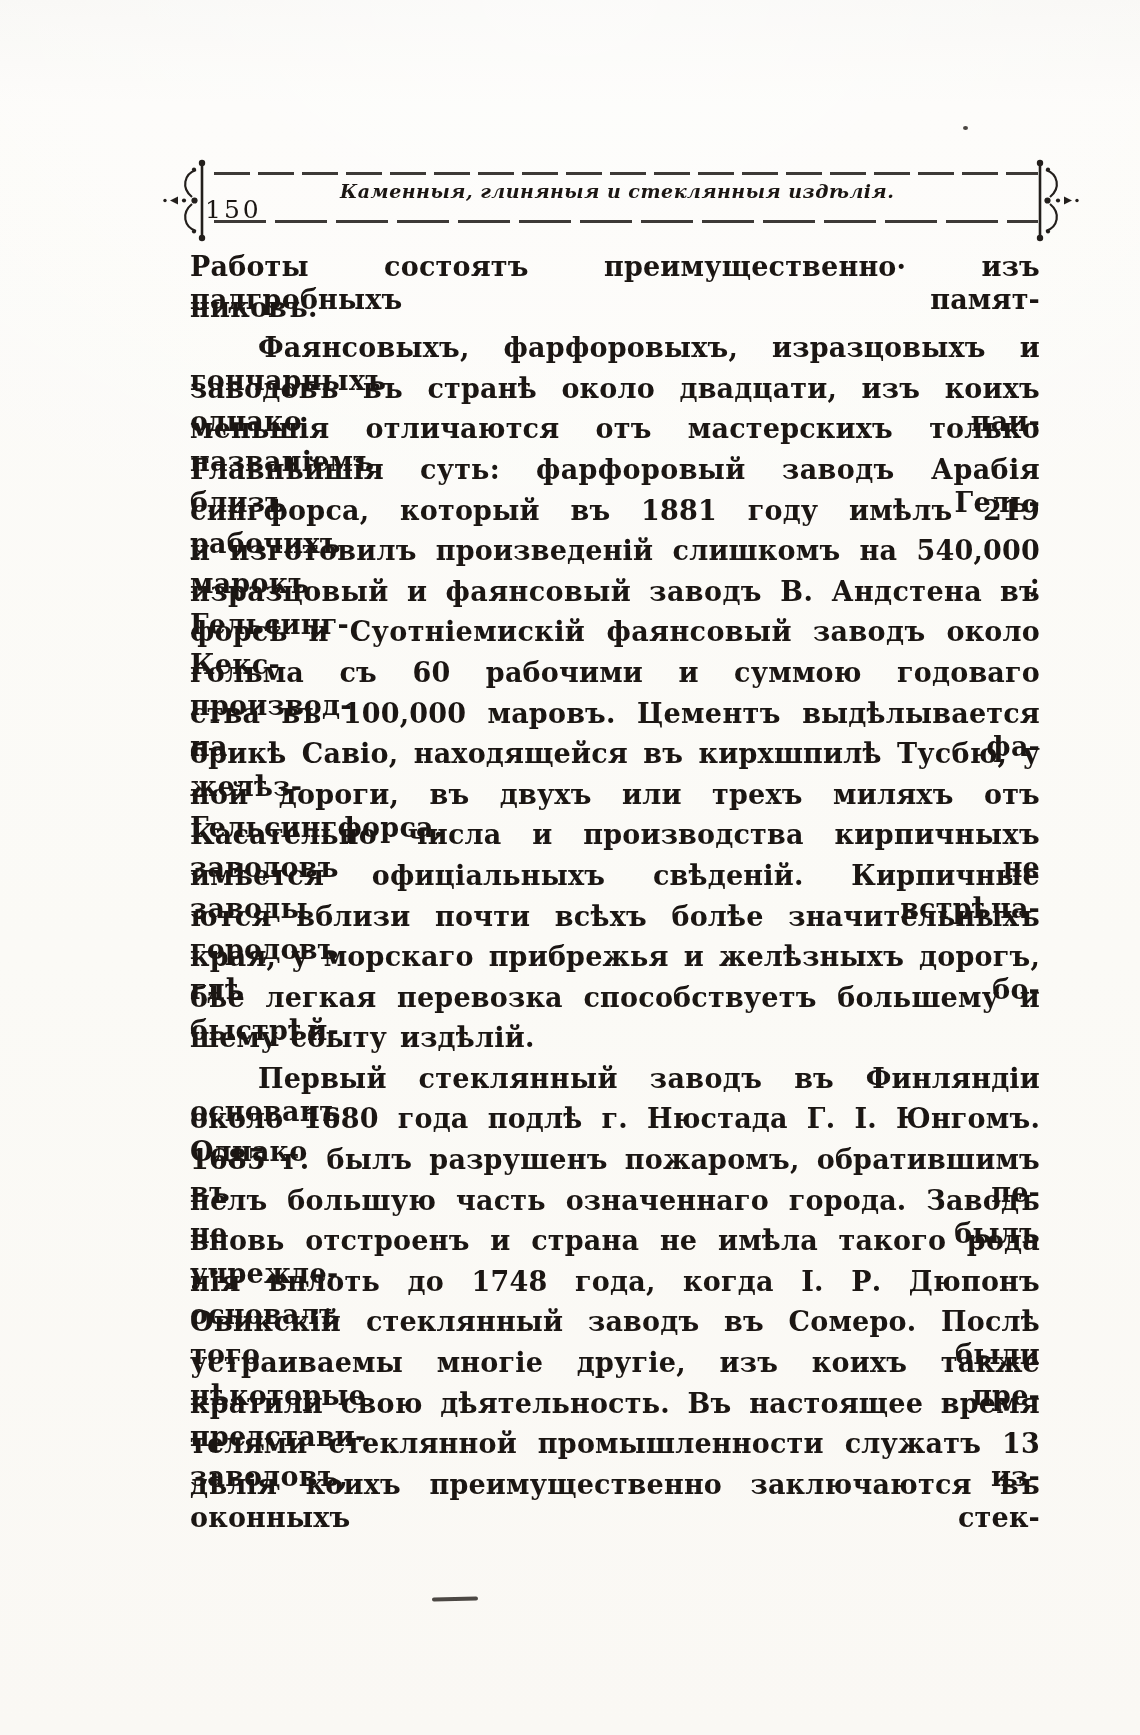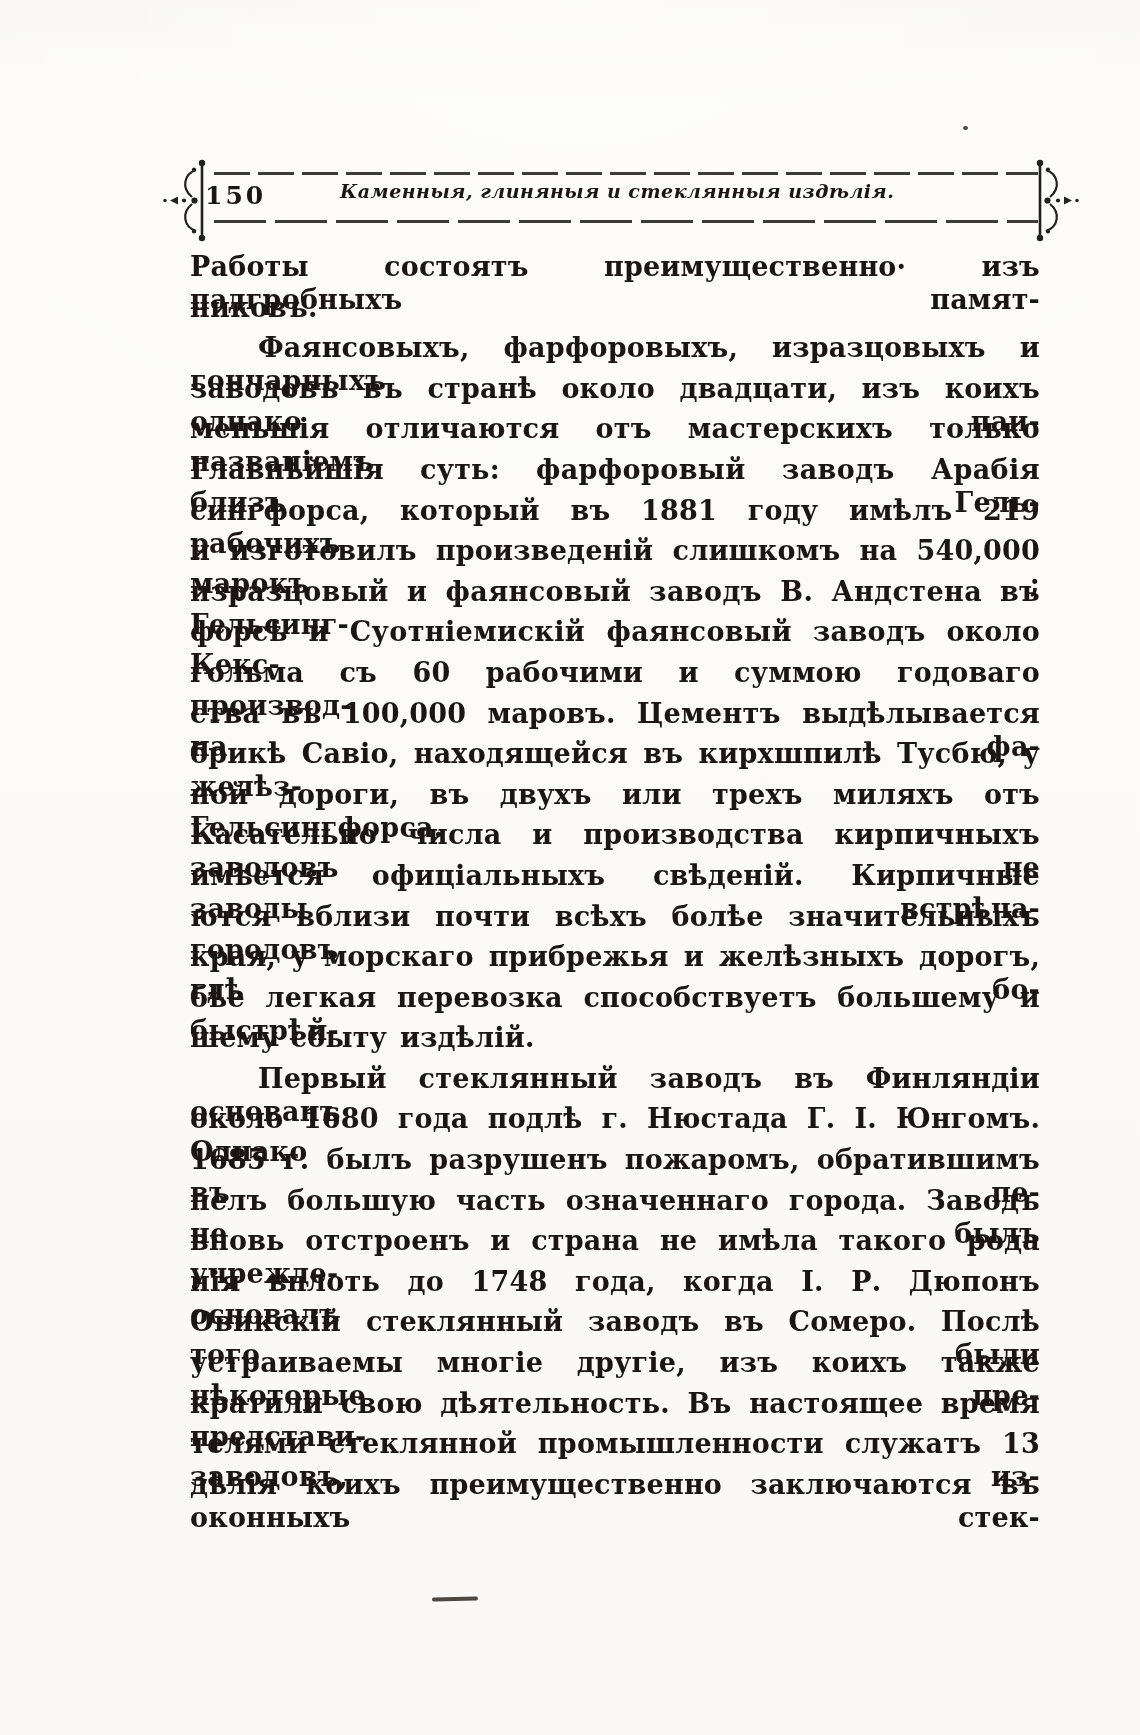--- a/index.html
+++ b/index.html
@@ -24,22 +24,22 @@
   .rule.top    { left:214px; top:172px;  width:824px; }
   .rule.bottom { left:214px; top:220px;  width:824px;
     background:repeating-linear-gradient(90deg,#231f1c 0 52px, rgba(0,0,0,0) 52px 61px); }
 
   .ornament { position:absolute; top:158px; width:60px; height:85px; }
   .ornament.left  { left:150px; }
   .ornament.right { left:1032px; transform:scaleX(-1); }
   .ornament svg { display:block; }
 
   .pageno {
-    position:absolute; left:205px; top:181px;
-    font-size:25px; font-weight:bold; letter-spacing:3px;
+    position:absolute; left:205px; top:195px;
+    font-size:25px; font-weight:normal; letter-spacing:3px;
   }
   .head-title {
     position:absolute; left:340px; top:180px; width:450px;
     text-align:center;
     font-size:19px; font-weight:bold; font-style:italic;
     letter-spacing:.5px; white-space:nowrap;
   }
 
   
   .body-text {

